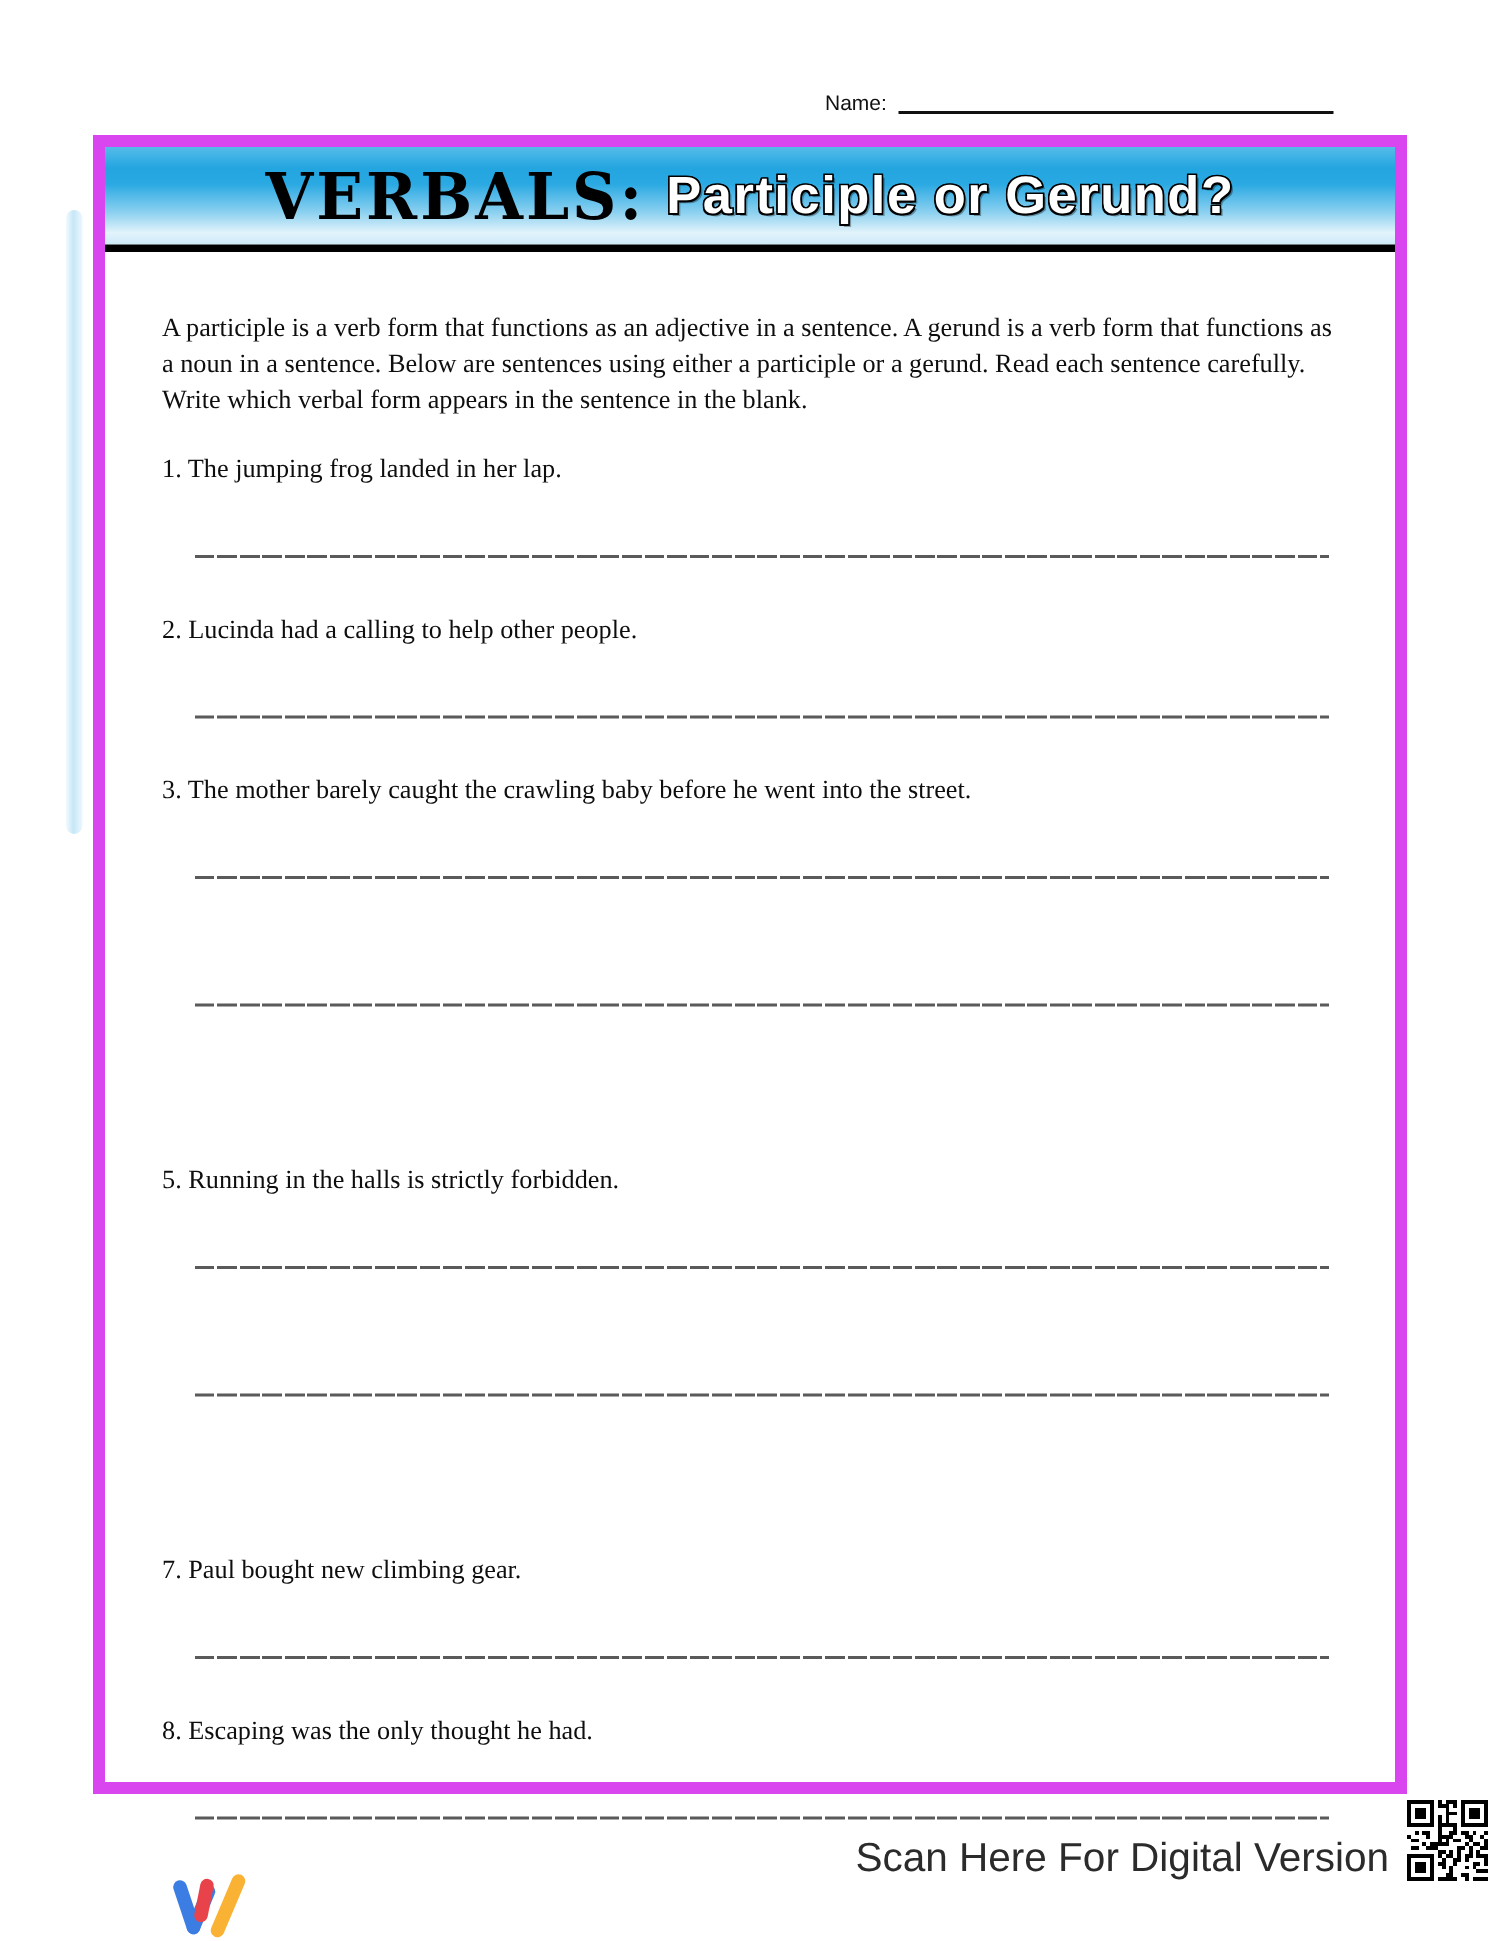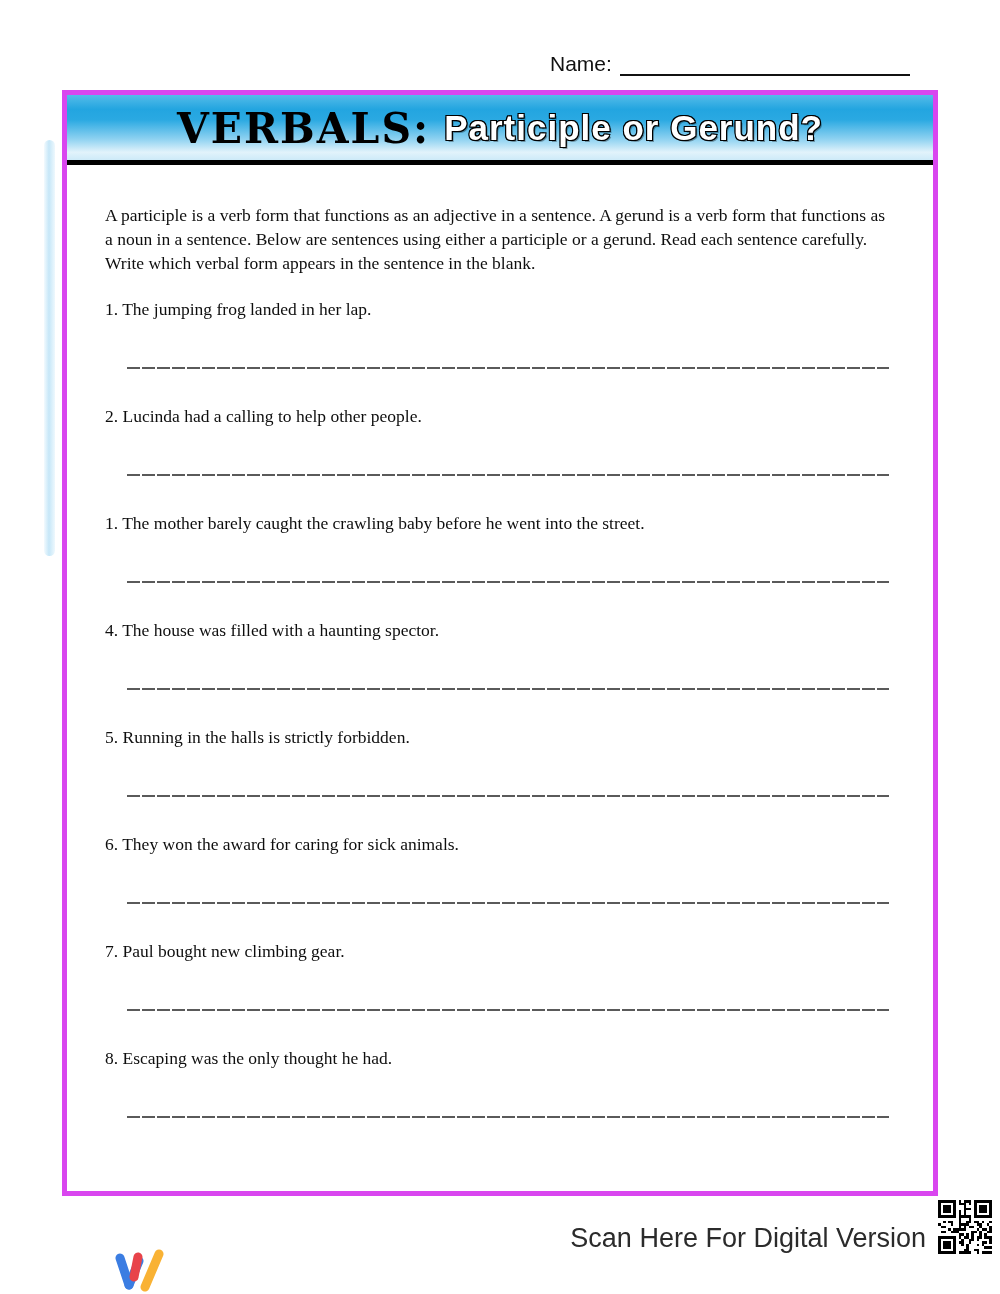--- a/index.html
+++ b/index.html
@@ -4,39 +4,39 @@
 <style>
   * { margin: 0; padding: 0; box-sizing: border-box; }
   html, body { width: 1000px; height: 1294px; background: #ffffff; overflow: hidden; }
   body { position: relative; font-family: "Liberation Serif", serif; color: #111; }
 
   
   .name-row {
     position: absolute; left: 550px; top: 52px;
     display: flex; align-items: flex-end;
     font-family: "Liberation Sans", sans-serif;
-    font-size: 21px; color: #111;
+    font-size: 14px; color: #111;
   }
   .name-line {
     display: inline-block; width: 290px; height: 24px;
     border-bottom: 2px solid #111; margin-left: 8px;
   }
 
   
   .left-strip {
     position: absolute; left: 44px; top: 140px;
     width: 11px; height: 416px; border-radius: 6px;
     background: linear-gradient(90deg, #f3fafe 0%, #c6e7f8 45%, #eef8fd 100%);
   }
 
   
   .sheet {
     position: absolute; left: 62px; top: 90px;
     width: 876px; height: 1106px;
-    border: 5px solid #d946ef; background: #fff;
+    border: 8px solid #d946ef; background: #fff;
   }
   .sheet-header {
     height: 70px; border-bottom: 5px solid #000;
     background: linear-gradient(180deg,
       #55bce9 0%, #23a5e0 22%, #2aa9e2 38%,
       #8fd2f1 68%, #e2f3fb 88%, #cdeaf8 100%);
     display: flex; align-items: center; justify-content: center;
     white-space: nowrap; overflow: hidden;
   }
   .title-prefix {
@@ -119,36 +119,34 @@
     <p class="q-text">1. The jumping frog landed in her lap.</p>
     <div class="q-blank"></div>
   </div>
 
   <div class="q">
     <p class="q-text">2. Lucinda had a calling to help other people.</p>
     <div class="q-blank"></div>
   </div>
 
   <div class="q">
-    <p class="q-text">1. The mother barely caught the crawling baby before he went into the street.</p>
-    <div class="q-blank"></div>
-  </div>
-
-  <div class="q">
-    <p class="q-text">4. The house was filled with a haunting spector.</p>
+    <p class="q-text">3. The mother barely caught the crawling baby before he went into the street.</p>
+    <div class="q-blank"></div>
+  </div>
+
+  <div class="q">
     <div class="q-blank"></div>
   </div>
 
   <div class="q">
     <p class="q-text">5. Running in the halls is strictly forbidden.</p>
     <div class="q-blank"></div>
   </div>
 
   <div class="q">
-    <p class="q-text">6. They won the award for caring for sick animals.</p>
     <div class="q-blank"></div>
   </div>
 
   <div class="q">
     <p class="q-text">7. Paul bought new climbing gear.</p>
     <div class="q-blank"></div>
   </div>
 
   <div class="q">
     <p class="q-text">8. Escaping was the only thought he had.</p>

